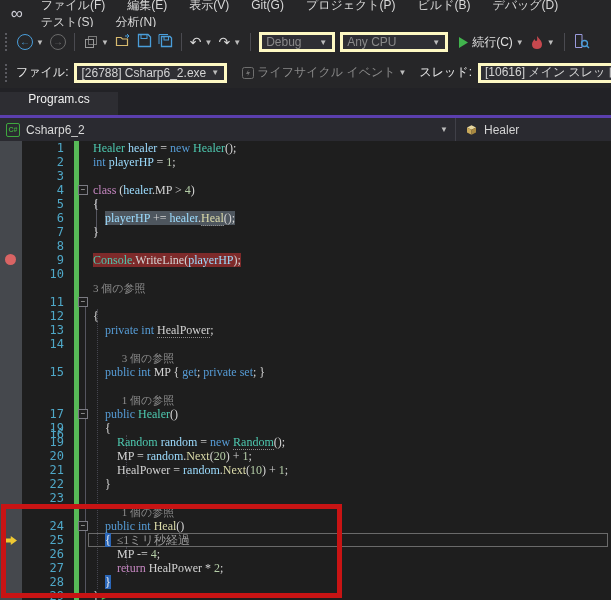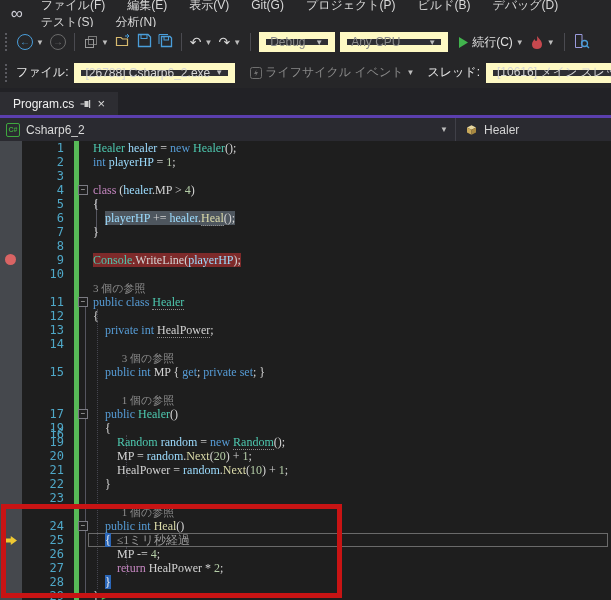--- a/index.html
+++ b/index.html
@@ -13,32 +13,32 @@
   .menu-item { padding:0 11px; color:#d8d8d8; white-space:nowrap; }
 
   #toolbar { top:27px; height:30px; background:#262628; gap:5px; padding-left:2px; }
   .grip { width:4px; height:18px; border-left:2px dotted #5a5a60; margin:0 3px; }
   .tsep { width:1px; height:18px; background:#4a4a50; margin:0 3px; }
   .tbtn { display:flex; align-items:center; gap:2px; }
   .circle-btn { width:16px; height:16px; border-radius:50%; border:1.5px solid #4a9eda; color:#4a9eda; font-size:10px; line-height:13px; text-align:center; }
   .circle-btn.disabled { border-color:#6a6a6a; color:#6a6a6a; }
   .caret { font-size:8px; color:#bcbcbc; padding:0 1px; }
   .uicon { font-size:14px; color:#d8d8d8; }
-  .combo { height:20px; background:#2f2f34; border:7px solid #fef9c3; display:flex; align-items:center; padding:0 4px; gap:4px; }
+  .combo { height:20px; background:#2f2f34; border:3px solid #fef9c3; display:flex; align-items:center; padding:0 4px; gap:4px; }
   .combo .val { flex:1; white-space:nowrap; overflow:hidden; }
   .combo.dis .val { color:#8a8a8a; }
   .run-label { color:#e0e0e0; }
   .gray-label { color:#8a8a8a; white-space:nowrap; }
 
   #debugbar { top:57px; height:31px; background:#262628; gap:6px; padding-left:2px; }
   #debugbar .lbl { color:#e6e6e6; white-space:nowrap; }
 
   
   #tabstrip { top:88px; height:30px; background:#222226; border-bottom:3px solid #5b3fae; align-items:flex-end; }
-  #tab-program { height:23px; width:118px; background:#2d2d32; color:#f0f0f0; display:flex; align-items:center; padding:0 13px; gap:6px; }
+  #tab-program { height:23px; width:118px; background:#2d2d32; color:#f0f0f0; display:flex; align-items:center; padding:0 13px; gap:6px;flex-direction:column; }
   #tab-program .tab-label { flex:1; }
   .tab-x { color:#d8d8d8; font-size:13px; }
 
   
   #navbar { top:118px; height:23px; background:#2a2a30; }
   #nav-left { width:455px; display:flex; align-items:center; gap:6px; padding:0 6px; height:100%; }
   #nav-left .val { flex:1; color:#dadada; }
   #nav-sep { width:1px; height:100%; background:#404048; }
   #nav-right { display:flex; align-items:center; gap:5px; padding:0 8px; }
   .csharp-badge { width:14px; height:14px; border:1px solid #3fa73f; border-radius:2px; color:#3fa73f; font-size:7px; font-weight:bold; display:flex; align-items:center; justify-content:center; }
@@ -215,21 +215,21 @@
       <div class="row" style="top: 14px;"><span class="lnum">2</span><span class="code"><span class="kw">int</span><span class="pln"> </span><span class="var">playerHP</span><span class="pln"> = </span><span class="num">1</span><span class="pln">;</span></span></div>
       <div class="row" style="top: 28px;"><span class="lnum">3</span><span class="code"></span></div>
       <div class="row" style="top: 42px;"><span class="lnum">4</span><span class="fold-box">−</span><span class="code"><span class="ctrl">class</span><span class="pln"> (</span><span class="var">healer</span><span class="pln">.MP &gt; </span><span class="num">4</span><span class="pln">)</span></span></div>
       <div class="row" style="top: 56px;"><span class="lnum">5</span><span class="code"><span class="pln">{</span></span></div>
       <div class="row" style="top: 70px;"><span class="lnum">6</span><span class="code"><span class="pln">    </span><span class="var selbg">playerHP</span><span class="pln selbg"> += </span><span class="var selbg">healer</span><span class="pln selbg">.</span><span class="mth selbg dotted">Heal</span><span class="pln selbg">();</span></span></div>
       <div class="row" style="top: 84px;"><span class="lnum">7</span><span class="code"><span class="pln">}</span></span></div>
       <div class="row" style="top: 98px;"><span class="lnum">8</span><span class="code"></span></div>
       <div class="row" style="top: 112px;"><span class="bp-dot"></span><span class="lnum">9</span><span class="code"><span class="type bpbg">Console</span><span class="pln bpbg">.WriteLine(</span><span class="var bpbg">playerHP</span><span class="pln bpbg">);</span></span></div>
       <div class="row" style="top: 126px;"><span class="lnum">10</span><span class="code"></span></div>
       <div class="row" style="top: 140px;"><span class="code cl" style="left: 93px;">3 個の参照</span></div>
-      <div class="row" style="top: 154px;"><span class="lnum">11</span><span class="fold-box">−</span><span class="code"><span class="kw">public</span><span class="pln"> </span><span class="kw">class</span><span class="pln"> </span><span class="type dotted">Healer</span></span></div>
+      <div class="row" style="top: 154px;"><span class="lnum">11</span><span class="fold-box">−</span></div>
       <div class="row" style="top: 168px;"><span class="lnum">12</span><span class="code"><span class="pln">{</span></span></div>
       <div class="row" style="top: 182px;"><span class="lnum">13</span><span class="code"><span class="pln">    </span><span class="kw">private</span><span class="pln"> </span><span class="kw">int</span><span class="pln"> </span><span class="pln dotted">HealPower</span><span class="pln">;</span></span></div>
       <div class="row" style="top: 196px;"><span class="lnum">14</span><span class="code"></span></div>
       <div class="row" style="top: 210px;"><span class="code cl" style="left: 121.8px;">3 個の参照</span></div>
       <div class="row" style="top: 224px;"><span class="lnum">15</span><span class="code"><span class="pln">    </span><span class="kw">public</span><span class="pln"> </span><span class="kw">int</span><span class="pln"> MP { </span><span class="kw">get</span><span class="pln">; </span><span class="kw">private</span><span class="pln"> </span><span class="kw">set</span><span class="pln">; }</span></span></div>
       <div class="row" style="top: 238px; margin-top: 48px;"><span class="lnum">16</span><span class="code"></span></div>
       <div class="row" style="top: 252px;"><span class="code cl" style="left: 121.8px;">1 個の参照</span></div>
       <div class="row" style="top: 266px;"><span class="lnum">17</span><span class="fold-box">−</span><span class="code"><span class="pln">    </span><span class="kw">public</span><span class="pln"> </span><span class="type">Healer</span><span class="pln">()</span></span></div>
       <div class="row" style="top: 280px;"><span class="lnum">19</span><span class="code"><span class="pln">    {</span></span></div>
       <div class="row" style="top: 294px;"><span class="lnum">19</span><span class="code"><span class="pln">        </span><span class="type">Random</span><span class="pln"> </span><span class="var">random</span><span class="pln"> = </span><span class="kw">new</span><span class="pln"> </span><span class="type dotted">Random</span><span class="pln">();</span></span></div>

